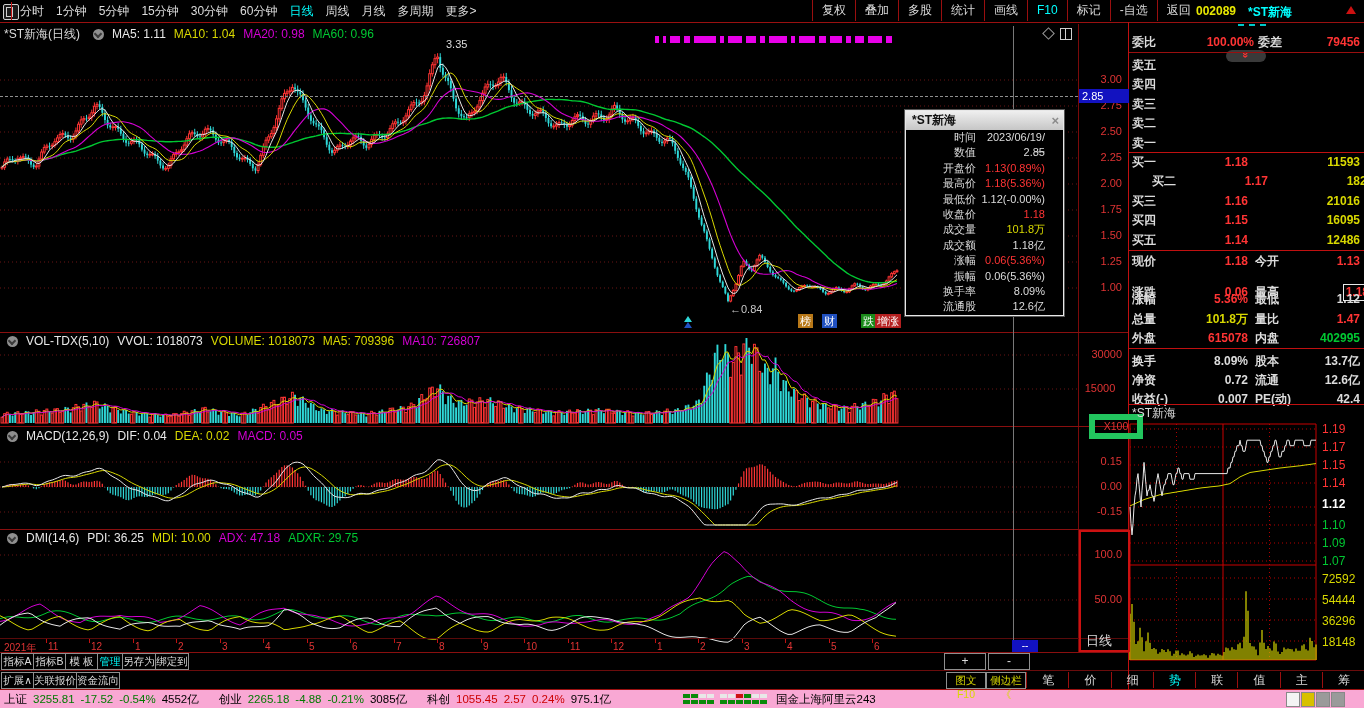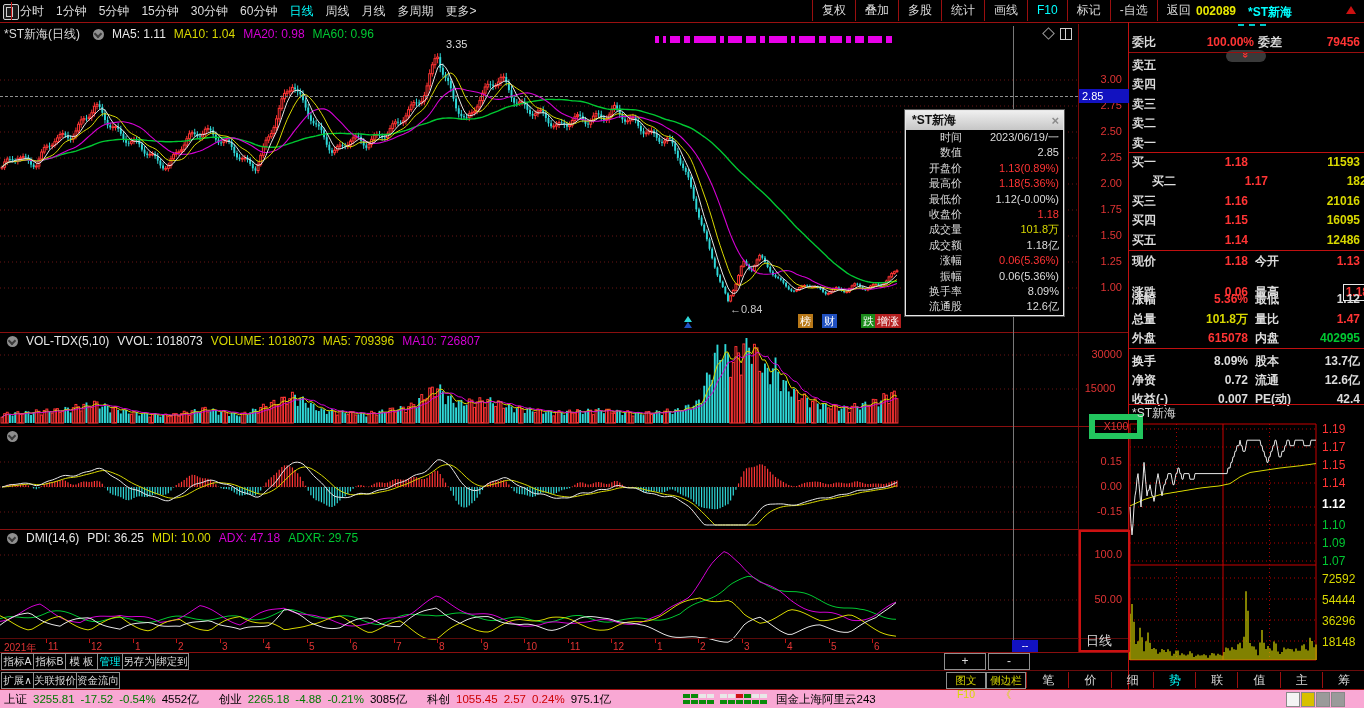--- a/index.html
+++ b/index.html
@@ -19,21 +19,21 @@
   .chev-circle:before{content:"";position:absolute;left:2px;top:2px;width:4px;height:4px;border-right:2px solid #3a3a3a;border-bottom:2px solid #3a3a3a;transform:rotate(45deg);}
   .hdr{position:absolute;font-size:12px;white-space:nowrap;z-index:3;}
   .hdr span{margin-right:8px;}
   .axlab{position:absolute;width:44px;text-align:right;font-size:11px;color:#e03434;z-index:2;}
   .boxbtn{position:absolute;border:1px solid #8f8f8f;color:#dcdcdc;font-size:10.5px;text-align:center;line-height:14px;background:#000;}
   .badge{position:absolute;height:14px;line-height:14px;font-size:11px;color:#fff;padding:0 2px;}
   svg{position:absolute;}
   #tooltip{position:absolute;left:905px;top:110px;width:157px;background:#000;border:1px solid #e8e8e8;outline:1px solid #555;z-index:20;}
   #tooltip .tt-title{height:19px;background:linear-gradient(#efefef,#c6c6c6);color:#111;font-weight:bold;font-size:12px;line-height:19px;padding-left:6px;position:relative;}
   #tooltip .tt-x{position:absolute;right:4px;top:0;color:#8a8a8a;font-size:13px;}
-  .tt-row{display:flex;height:15.4px;line-height:15.4px;font-size:11px;padding:0 4px;}
+  .tt-row{display:flex;height:15.4px;line-height:15.4px;font-size:11px;padding:0 18px;}
   .tt-row .l{width:52px;text-align:right;color:#dcdcdc;}
   .tt-row .v{flex:1;text-align:right;}
   .prow{position:absolute;left:1128px;width:236px;height:19.4px;font-size:12px;font-weight:bold;}
   .prow span{position:absolute;line-height:19px;}
   .minitab{position:absolute;top:672px;height:16px;line-height:16px;text-align:center;font-size:12px;color:#dcdcdc;border-left:1px solid #9a0f0f;}
   #statusbar{position:absolute;left:0;top:690px;width:1364px;height:18px;background:#f9a8d4;color:#000;font-size:11.5px;line-height:18px;}
   #statusbar span{margin-right:6px;}
   .grn{color:#007a00;} .rd{color:#cc0000;}
   .censorblk{display:inline-block;height:7px;background:#e800e8;margin-right:4px;vertical-align:top;}
 </style>
@@ -1126,21 +1126,21 @@
       <rect x="888.09" y="69.41345037156705" width="1.9" height="19.58654962843294" fill="#000" stroke="#ff3434"></rect>
       <rect x="890.73" y="58.72522912474386" width="1.9" height="30.274770875256138" fill="#000" stroke="#ff3434"></rect>
       <rect x="893.37" y="57.14934415545032" width="1.9" height="31.85065584454968" fill="#000" stroke="#ff3434"></rect>
       <rect x="896.01" y="64.65801776511688" width="1.9" height="24.341982234883126" fill="#000" stroke="#ff3434"></rect>
       <polyline points="2.0,83.2 4.6,81.4 7.3,80.4 9.9,80.3 12.6,80.6 15.2,79.6 17.8,79.2 20.5,79.6 23.1,79.6 25.8,78.6 28.4,78.4 31.0,79.1 33.7,78.7 36.3,77.9 39.0,77.9 41.6,78.7 44.2,77.8 46.9,77.2 49.5,77.5 52.2,77.9 54.8,76.7 57.4,76.3 60.1,76.9 62.7,76.8 65.4,75.5 68.0,75.3 70.6,76.0 73.3,75.1 75.9,73.8 78.6,73.8 81.2,74.4 83.8,72.8 86.5,71.8 89.1,72.2 91.8,72.3 94.4,70.4 97.0,69.9 99.7,71.1 102.3,71.2 105.0,70.4 107.6,71.3 110.2,73.4 112.9,73.3 115.5,73.2 118.2,74.5 120.8,76.0 123.4,75.5 126.1,75.9 128.7,77.3 131.4,78.2 134.0,77.8 136.6,78.2 139.3,79.3 141.9,79.4 144.6,79.0 147.2,79.4 149.8,80.4 152.5,80.1 155.1,79.9 157.8,80.5 160.4,81.2 163.0,80.6 165.7,80.6 168.3,81.3 171.0,81.6 173.6,81.0 176.2,80.9 178.9,81.3 181.5,80.7 184.2,79.7 186.8,79.4 189.4,79.8 192.1,78.7 194.7,77.8 197.4,77.8 200.0,77.9 202.6,76.4 205.3,75.7 207.9,76.3 210.6,76.2 213.2,75.4 215.8,75.8 218.5,77.3 221.1,77.3 223.8,77.1 226.4,78.0 229.0,79.2 231.7,78.8 234.3,79.0 237.0,79.9 239.6,80.7 242.2,80.1 244.9,80.0 247.5,80.3 250.2,79.7 252.8,78.2 255.4,77.3 258.1,77.6 260.7,76.1 263.4,74.5 266.0,74.1 268.6,74.2 271.3,72.1 273.9,70.6 276.6,70.8 279.2,70.4 281.8,67.9 284.5,66.9 287.1,67.7 289.8,66.4 292.4,64.0 295.0,63.5 297.7,65.2 300.3,63.9 303.0,63.4 305.6,65.6 308.2,68.2 310.9,67.5 313.5,68.8 316.2,71.5 318.8,73.2 321.4,73.3 324.1,74.6 326.7,76.5 329.4,76.7 332.0,76.4 334.6,77.0 337.3,78.1 339.9,77.6 342.6,77.4 345.2,78.2 347.8,78.9 350.5,78.2 353.1,78.3 355.8,79.2 358.4,79.4 361.0,79.0 363.7,79.3 366.3,80.3 369.0,80.0 371.6,79.4 374.2,79.4 376.9,79.8 379.5,78.7 382.2,77.9 384.8,78.1 387.4,78.0 390.1,76.7 392.7,76.1 395.4,76.6 398.0,76.2 400.6,74.8 403.3,74.6 405.9,75.5 408.6,74.4 411.2,73.1 413.8,72.8 416.5,72.8 419.1,70.0 421.8,67.5 424.4,66.8 427.0,65.6 429.7,61.7 432.3,59.6 435.0,60.0 437.6,57.8 440.2,55.0 442.9,55.7 445.5,59.1 448.2,58.9 450.8,60.2 453.4,63.9 456.1,67.2 458.7,66.5 461.4,67.3 464.0,69.3 466.6,69.7 469.3,68.0 471.9,67.9 474.6,69.4 477.2,68.6 479.8,67.2 482.5,67.6 485.1,69.1 487.8,67.5 490.4,66.6 493.0,67.7 495.7,68.8 498.3,67.4 501.0,67.9 503.6,70.1 506.2,70.9 508.9,70.4 511.5,71.5 514.2,73.7 516.8,73.6 519.4,73.4 522.1,74.3 524.7,75.6 527.4,74.8 530.0,74.8 532.6,75.8 535.3,76.5 537.9,75.7 540.6,76.0 543.2,77.2 545.8,77.4 548.5,76.9 551.1,77.4 553.8,78.7 556.4,78.4 559.0,78.0 561.7,78.6 564.3,79.2 567.0,78.2 569.6,77.8 572.2,78.3 574.9,78.4 577.5,77.4 580.2,77.2 582.8,77.9 585.4,77.6 588.1,76.7 590.7,76.8 593.4,77.8 596.0,76.9 598.6,76.3 601.3,76.7 603.9,77.3 606.6,76.2 609.2,76.1 611.8,77.1 614.5,77.5 617.1,76.8 619.8,77.1 622.4,78.3 625.0,78.2 627.7,77.8 630.3,78.3 633.0,79.3 635.6,78.9 638.2,78.8 640.9,79.5 643.5,80.0 646.2,79.1 648.8,78.9 651.4,79.4 654.1,79.2 656.7,78.2 659.4,78.1 662.0,78.8 664.6,78.1 667.3,77.3 669.9,77.5 672.6,78.0 675.2,76.9 677.8,76.3 680.5,76.6 683.1,76.6 685.8,74.8 688.4,73.9 691.0,74.1 693.7,73.1 696.3,71.1 699.0,69.9 701.6,69.7 704.2,65.0 706.9,58.3 709.5,53.1 712.2,49.2 714.8,39.1 717.4,30.9 720.1,28.4 722.7,25.2 725.4,18.1 728.0,18.1 730.6,24.7 733.3,25.2 735.9,22.7 738.6,24.5 741.2,28.9 743.8,22.2 746.5,17.3 749.1,17.5 751.8,19.7 754.4,13.6 757.0,14.3 759.7,21.0 762.3,26.0 765.0,25.9 767.6,30.6 770.2,37.9 772.9,37.3 775.5,34.3 778.2,35.9 780.8,40.6 783.4,39.7 786.1,42.2 788.7,49.0 791.4,54.0 794.0,53.5 796.6,55.6 799.3,59.5 801.9,61.0 804.6,60.5 807.2,62.3 809.8,65.7 812.5,65.8 815.1,65.8 817.8,67.7 820.4,70.0 823.0,69.3 825.7,69.6 828.3,71.4 831.0,72.5 833.6,71.6 836.2,71.9 838.9,73.5 841.5,73.6 844.2,72.9 846.8,73.4 849.4,74.9 852.1,74.0 854.7,73.0 857.4,73.1 860.0,73.7 862.6,71.8 865.3,70.8 867.9,71.4 870.6,71.2 873.2,69.2 875.8,68.5 878.5,69.5 881.1,68.3 883.8,65.9 886.4,65.1 889.0,65.8 891.7,63.1 894.3,61.2 897.0,62.2" fill="none" stroke="#d8d800" stroke-width="1"></polyline>
       <polyline points="2.0,83.2 4.6,81.4 7.3,80.4 9.9,80.3 12.6,80.6 15.2,80.2 17.8,79.8 20.5,79.9 23.1,79.9 25.8,79.6 28.4,79.0 31.0,79.1 33.7,79.1 36.3,78.7 39.0,78.3 41.6,78.6 44.2,78.4 46.9,77.9 49.5,77.7 52.2,77.9 54.8,77.7 57.4,77.0 60.1,77.1 62.7,77.2 65.4,76.7 68.0,76.0 70.6,76.2 73.3,76.0 75.9,75.3 78.6,74.7 81.2,74.9 83.8,74.4 86.5,73.4 89.1,73.0 91.8,73.1 94.4,72.4 97.0,71.4 99.7,71.5 102.3,71.7 105.0,71.4 107.6,70.9 110.2,71.7 112.9,72.2 115.5,72.2 118.2,72.5 120.8,73.7 123.4,74.5 126.1,74.6 128.7,75.3 131.4,76.4 134.0,76.9 136.6,76.9 139.3,77.6 141.9,78.4 144.6,78.6 147.2,78.6 149.8,79.3 152.5,79.7 155.1,79.7 157.8,79.8 160.4,80.3 163.0,80.5 165.7,80.4 168.3,80.6 171.0,81.0 173.6,81.1 176.2,80.7 178.9,81.0 181.5,81.0 184.2,80.6 186.8,80.2 189.4,80.3 192.1,80.0 194.7,79.2 197.4,78.7 200.0,78.6 202.6,78.1 205.3,77.2 207.9,77.0 210.6,77.0 213.2,76.6 215.8,76.1 218.5,76.5 221.1,76.8 223.8,76.7 226.4,76.7 229.0,77.5 231.7,78.1 234.3,78.1 237.0,78.5 239.6,79.3 242.2,79.6 244.9,79.4 247.5,79.7 250.2,79.8 252.8,79.4 255.4,78.7 258.1,78.8 260.7,78.2 263.4,77.1 266.0,76.1 268.6,75.8 271.3,74.8 273.9,73.4 276.6,72.6 279.2,72.2 281.8,71.1 284.5,69.5 287.1,69.1 289.8,68.6 292.4,67.2 295.0,65.7 297.7,66.0 300.3,65.8 303.0,64.9 305.6,64.8 308.2,65.8 310.9,66.4 313.5,66.3 316.2,67.5 318.8,69.4 321.4,70.7 324.1,71.1 326.7,72.7 329.4,74.1 332.0,74.8 334.6,75.1 337.3,76.3 339.9,77.1 342.6,77.1 345.2,77.3 347.8,77.9 350.5,78.1 353.1,77.9 355.8,78.3 358.4,78.8 361.0,78.9 363.7,78.7 366.3,79.3 369.0,79.6 371.6,79.4 374.2,79.2 376.9,79.6 379.5,79.5 382.2,78.9 384.8,78.7 387.4,78.7 390.1,78.2 392.7,77.4 395.4,77.3 398.0,77.1 400.6,76.4 403.3,75.6 405.9,75.8 408.6,75.5 411.2,74.6 413.8,73.8 416.5,73.7 419.1,72.7 421.8,71.0 424.4,70.0 427.0,69.2 429.7,67.3 432.3,64.8 435.0,63.7 437.6,62.3 440.2,60.3 442.9,58.7 445.5,59.3 448.2,59.4 450.8,59.0 453.4,59.5 456.1,61.4 458.7,62.8 461.4,63.1 464.0,64.8 466.6,66.8 469.3,67.6 471.9,67.2 474.6,68.3 477.2,69.0 479.8,68.5 482.5,67.8 485.1,68.5 487.8,68.5 490.4,67.6 493.0,67.5 495.7,68.2 498.3,68.3 501.0,67.7 503.6,68.4 506.2,69.3 508.9,69.6 511.5,69.5 514.2,70.8 516.8,71.9 519.4,72.1 522.1,72.4 524.7,73.6 527.4,74.2 530.0,74.2 532.6,74.6 535.3,75.4 537.9,75.7 540.6,75.4 543.2,76.0 545.8,76.6 548.5,76.7 551.1,76.6 553.8,77.3 556.4,77.8 559.0,77.7 561.7,77.7 564.3,78.3 567.0,78.4 569.6,78.1 572.2,78.2 574.9,78.5 577.5,78.3 580.2,77.7 582.8,77.9 585.4,77.9 588.1,77.6 590.7,77.1 593.4,77.5 596.0,77.4 598.6,76.9 601.3,76.7 603.9,77.1 606.6,77.0 609.2,76.5 611.8,76.7 614.5,77.1 617.1,77.1 619.8,76.7 622.4,77.2 625.0,77.6 627.7,77.6 630.3,77.6 633.0,78.2 635.6,78.6 638.2,78.5 640.9,78.6 643.5,79.1 646.2,79.2 648.8,78.9 651.4,79.1 654.1,79.3 656.7,79.1 659.4,78.6 662.0,78.8 664.6,78.8 667.3,78.3 669.9,77.8 672.6,78.1 675.2,77.8 677.8,77.2 680.5,77.0 683.1,77.0 685.8,76.4 688.4,75.4 691.0,75.2 693.7,74.9 696.3,73.8 699.0,72.4 701.6,71.8 704.2,69.5 706.9,65.7 709.5,62.1 712.2,59.6 714.8,54.4 717.4,47.9 720.1,43.3 722.7,39.2 725.4,33.6 728.0,28.6 730.6,27.8 733.3,26.8 735.9,24.0 738.6,21.3 741.2,23.5 743.8,23.4 746.5,21.2 749.1,20.1 751.8,22.1 754.4,21.2 757.0,18.3 759.7,19.2 762.3,21.8 765.0,22.8 767.6,22.1 770.2,26.1 772.9,29.2 775.5,30.1 778.2,30.9 780.8,35.6 783.4,38.8 786.1,39.8 788.7,41.6 791.4,44.9 794.0,47.0 796.6,47.7 799.3,50.9 801.9,55.0 804.6,57.2 807.2,57.9 809.8,60.6 812.5,62.7 815.1,63.4 817.8,64.1 820.4,66.2 823.0,67.5 825.7,67.7 828.3,68.6 831.0,70.1 833.6,70.8 836.2,70.6 838.9,71.5 841.5,72.5 844.2,72.7 846.8,72.5 849.4,73.4 852.1,73.7 854.7,73.3 857.4,73.0 860.0,73.5 862.6,73.3 865.3,72.4 867.9,72.2 870.6,72.2 873.2,71.4 875.8,70.1 878.5,70.1 881.1,69.9 883.8,68.6 886.4,67.1 889.0,67.2 891.7,66.3 894.3,64.8 897.0,64.1" fill="none" stroke="#d400d4" stroke-width="1"></polyline>
     </svg>
   <div class="abs" style="left:1080px;top:414px;width:42px;height:13px;border:6px solid #22c55e;color:#e03434;font-size:10.5px;text-align:center;line-height:13px;z-index:3;margin-left:9px;">X100</div>
 
   <div class="hline" style="left:0;top:426px;width:1128px;"></div>
-  <div id="macd-header" class="hdr" style="left:2px;top:429px;"><span class="chev-circle"></span></div>
+  <div id="macd-header" class="hdr" style="left:2px;top:429px;"><span class="chev-circle"></span><span id="macd-ma"><span style="color: rgb(232, 232, 232);">MACD(12,26,9)</span><span style="color: rgb(232, 232, 232);">DIF: 0.04</span><span style="color: rgb(216, 216, 0);">DEA: 0.02</span><span style="color: rgb(212, 0, 212);">MACD: 0.05</span></span></div>
   <svg id="macd-svg" width="1078" height="88" style="left:0;top:440px;">
       <line x1="0" y1="22" x2="1078" y2="22" stroke="#6b1515" stroke-width="1" stroke-dasharray="1 3"></line>
       <line x1="0" y1="47" x2="1078" y2="47" stroke="#6b1515" stroke-width="1" stroke-dasharray="1 3"></line>
       <line x1="0" y1="72" x2="1078" y2="72" stroke="#6b1515" stroke-width="1" stroke-dasharray="1 3"></line>
       <line x1="2" y1="47" x2="2" y2="47" stroke="#ff3434" stroke-width="1.2"></line>
       <line x1="4.640000000000001" y1="47" x2="4.640000000000001" y2="45.94721812402781" stroke="#ff3434" stroke-width="1.2"></line>
       <line x1="7.28" y1="47" x2="7.28" y2="44.76908554848821" stroke="#ff3434" stroke-width="1.2"></line>
       <line x1="9.92" y1="47" x2="9.92" y2="44.16902473923635" stroke="#ff3434" stroke-width="1.2"></line>
       <line x1="12.56" y1="47" x2="12.56" y2="44.261106145370455" stroke="#ff3434" stroke-width="1.2"></line>
       <line x1="15.200000000000001" y1="47" x2="15.200000000000001" y2="44.58256948033815" stroke="#ff3434" stroke-width="1.2"></line>

